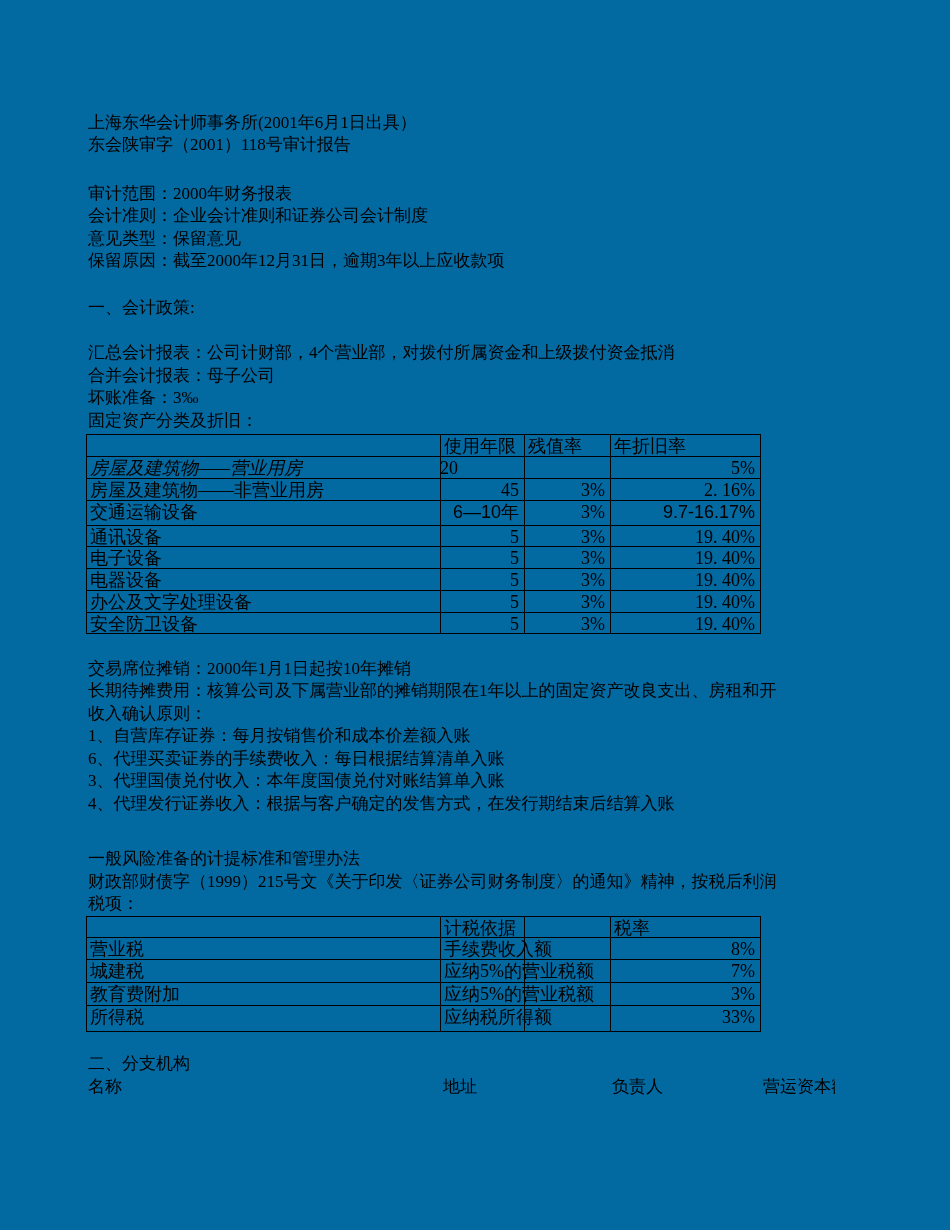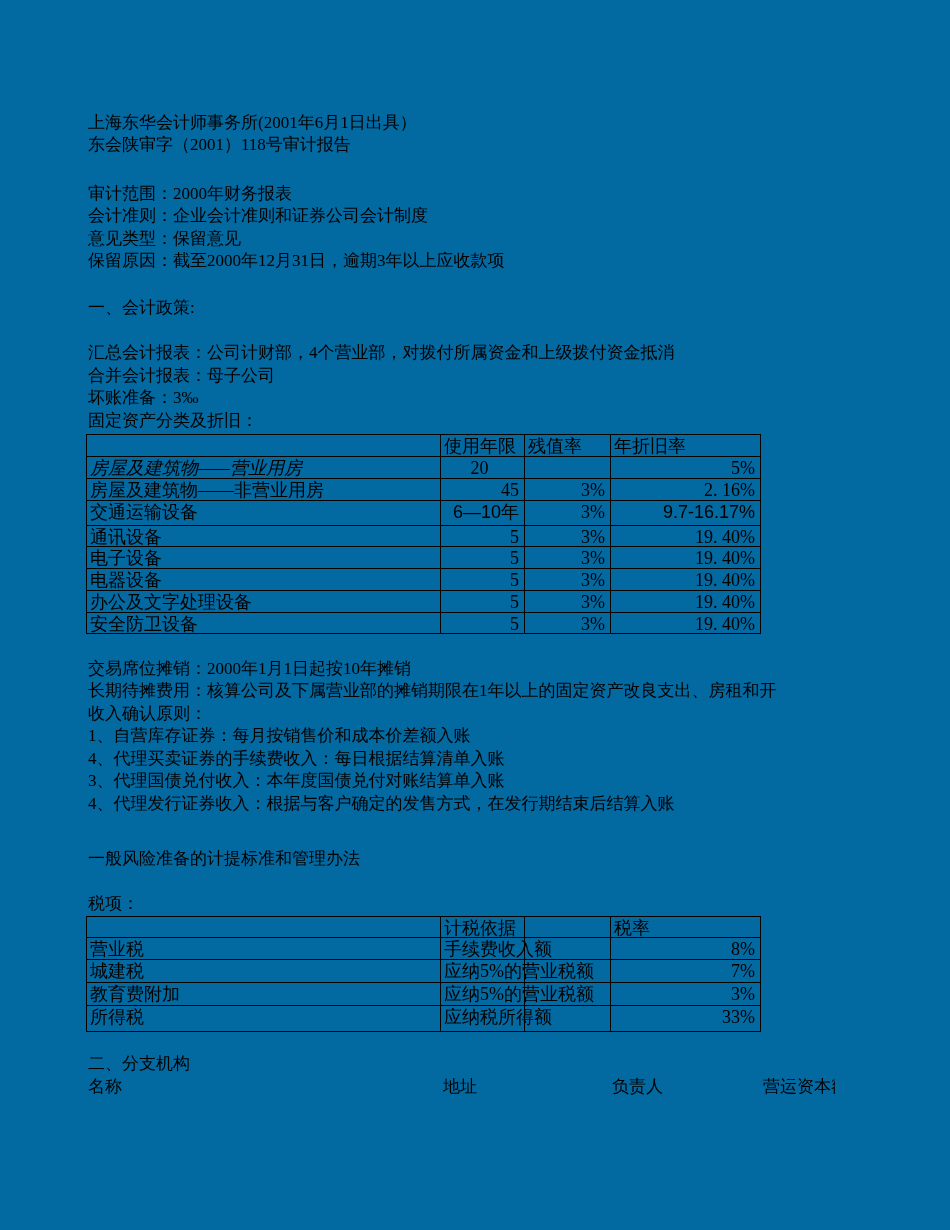--- a/index.html
+++ b/index.html
@@ -65,21 +65,21 @@
       <div class="hline" style="left: 86px; top: 633px; width: 675px; height: 1px;"></div>
       <div class="vline" style="left: 86px; top: 434px; width: 1px; height: 200px;"></div>
       <div class="vline" style="left: 440px; top: 434px; width: 1px; height: 200px;"></div>
       <div class="vline" style="left: 524px; top: 434px; width: 1px; height: 200px;"></div>
       <div class="vline" style="left: 610px; top: 434px; width: 1px; height: 200px;"></div>
       <div class="vline" style="left: 760px; top: 434px; width: 1px; height: 200px;"></div>
       <div class="cell" style="top: 436px; height: 20px; left: 444px;">使用年限</div>
       <div class="cell" style="top: 436px; height: 20px; left: 528px;">残值率</div>
       <div class="cell" style="top: 436px; height: 20px; left: 614px;">年折旧率</div>
       <div class="cell" style="top: 458px; height: 20px; left: 90px; font-style: italic;">房屋及建筑物——营业用房</div>
-      <div class="cell" style="top: 458px; height: 20px; left: 440px; width: 79px; text-align: center;">20</div>
+      <div class="cell" style="top: 458px; height: 20px; left: 440px; width: 79px; text-align: left;">20</div>
       <div class="cell" style="top: 458px; height: 20px; left: 610px; width: 145px; text-align: right;">5%</div>
       <div class="cell" style="top: 480px; height: 20px; left: 90px;">房屋及建筑物——非营业用房</div>
       <div class="cell" style="top: 480px; height: 20px; left: 440px; width: 79px; text-align: right;">45</div>
       <div class="cell" style="top: 480px; height: 20px; left: 524px; width: 81px; text-align: right;">3%</div>
       <div class="cell" style="top: 480px; height: 20px; left: 610px; width: 145px; text-align: right;">2. 16%</div>
       <div class="cell" style="top: 502px; height: 23px; left: 90px;">交通运输设备</div>
       <div class="cell alt" style="top: 502px; height: 23px; left: 440px; width: 79px; text-align: right;">6—10年</div>
       <div class="cell" style="top: 502px; height: 23px; left: 524px; width: 81px; text-align: right;">3%</div>
       <div class="cell alt" style="top: 502px; height: 23px; left: 610px; width: 145px; text-align: right;">9.7-16.17%</div>
       <div class="cell" style="top: 527px; height: 19px; left: 90px;">通讯设备</div>
@@ -101,25 +101,26 @@
       <div class="cell" style="top: 614px; height: 19px; left: 90px;">安全防卫设备</div>
       <div class="cell" style="top: 614px; height: 19px; left: 440px; width: 79px; text-align: right;">5</div>
       <div class="cell" style="top: 614px; height: 19px; left: 524px; width: 81px; text-align: right;">3%</div>
       <div class="cell" style="top: 614px; height: 19px; left: 610px; width: 145px; text-align: right;">19. 40%</div>
     </div>
 
   <div class="line" style="left:88px;top:658px">交易席位摊销：2000年1月1日起按10年摊销</div>
   <div class="line" style="left:88px;top:680px">长期待摊费用：核算公司及下属营业部的摊销期限在1年以上的固定资产改良支出、房租和开</div>
   <div class="line" style="left:88px;top:703px">收入确认原则：</div>
   <div class="line" style="left:88px;top:725px">1、自营库存证券：每月按销售价和成本价差额入账</div>
-  <div class="line" style="left:88px;top:748px">4、代理买卖证券的手续费收入：每日根据结算清单入账</div>
+  <div class="line" style="left:88px;top:748px">6、代理买卖证券的手续费收入：每日根据结算清单入账</div>
   <div class="line" style="left:88px;top:770px">3、代理国债兑付收入：本年度国债兑付对账结算单入账</div>
   <div class="line" style="left:88px;top:793px">4、代理发行证券收入：根据与客户确定的发售方式，在发行期结束后结算入账</div>
 
   <div class="line" style="left:88px;top:848px">一般风险准备的计提标准和管理办法</div>
+  <div class="line" style="left:88px;top:871px">财政部财债字（1999）215号文《关于印发〈证券公司财务制度〉的通知》精神，按税后利润</div>
   <div class="line" style="left:88px;top:893px">税项：</div>
 
   <div id="tax-table">
       <div class="hline" style="left: 86px; top: 916px; width: 675px; height: 1px;"></div>
       <div class="hline" style="left: 86px; top: 937px; width: 675px; height: 1px;"></div>
       <div class="hline" style="left: 86px; top: 959px; width: 675px; height: 1px;"></div>
       <div class="hline" style="left: 86px; top: 982px; width: 675px; height: 1px;"></div>
       <div class="hline" style="left: 86px; top: 1005px; width: 675px; height: 1px;"></div>
       <div class="hline" style="left: 86px; top: 1031px; width: 675px; height: 1px;"></div>
       <div class="vline" style="left: 86px; top: 916px; width: 1px; height: 116px;"></div>

